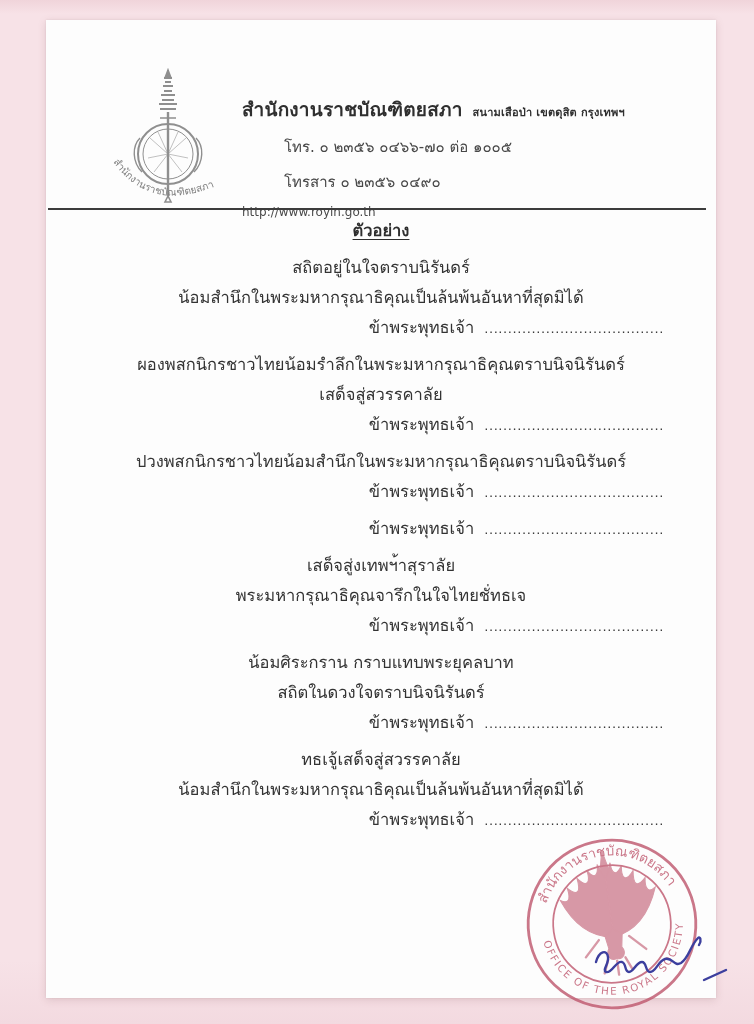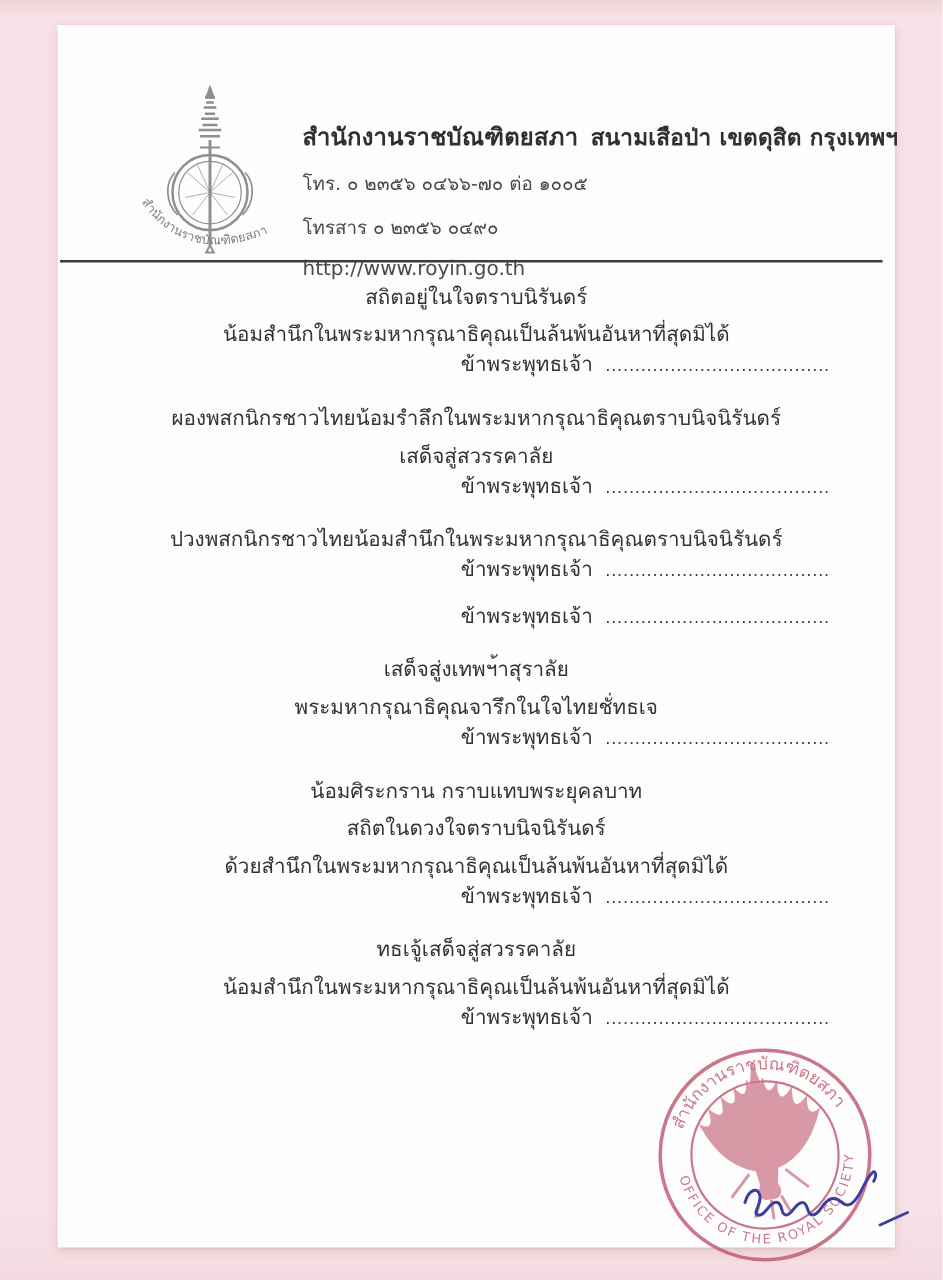--- a/index.html
+++ b/index.html
@@ -12,30 +12,30 @@
   .paper {
     position:absolute; left:46px; top:20px; width:670px; height:978px;
     background:#fdfdfd;
     box-shadow:0 2px 8px rgba(120,70,80,.18), 0 0 2px rgba(0,0,0,.08);
   }
   
   .letterhead { position:absolute; left:60px; top:48px; display:flex; }
   .emblem { width:122px; height:142px; flex:0 0 auto; }
   .head-text { margin-left:14px; padding-top:26px; color:#3b3b3b; }
   .org-line { font-size:19px; font-weight:bold; color:#2f2f2f; letter-spacing:.2px; white-space:nowrap; }
-  .org-loc  { font-size:18px; font-weight:600; margin-left:10px; }
-  .contact  { font-size:15px; color:#474747; margin-top:11px; }
-  .website  { font-size:16px; color:#4a4a4a; margin-top:11px; }
+  .org-loc  { font-size:11px; font-weight:600; margin-left:10px; }
+  .contact  { font-size:15px; color:#474747; margin-top:11px;margin-left:42px; }
+  .website  { font-size:12px; color:#4a4a4a; margin-top:11px; }
   .rule { position:absolute; left:2px; top:188px; width:658px; height:2px; background:#3c3c3c; }
   
   .content { position:absolute; left:0; top:196px; width:100%; }
   .line { height:30px; line-height:30px; font-size:16.5px; text-align:center; color:#333; }
   .title-line { font-weight:bold; text-decoration:underline; text-underline-offset:3px; color:#2e2e2e; }
   .section { margin-top:7px; }
-  .sig-row { height:30px; line-height:17px; width:max-content; margin:0 52px 0 auto; font-size:16.5px; color:#333; white-space:nowrap; }
+  .sig-row { height:30px; line-height:29px; width:max-content; margin:0 52px 0 auto; font-size:16.5px; color:#333; white-space:nowrap; }
   .sig-dots { font-size:13px; letter-spacing:.6px; color:#3a3a3a; margin-left:10px; }
   
   .stamp { position:absolute; left:468px; top:806px; width:196px; height:196px; transform:rotate(-8deg); opacity:.82; }
   .handwriting { position:absolute; left:540px; top:898px; width:150px; height:82px; }
 </style>
 </head>
 <body>
 
 <div class="paper">
 
@@ -66,20 +66,21 @@
       <div class="org-line"><span>สำนักงานราชบัณฑิตยสภา</span><span class="org-loc">สนามเสือป่า  เขตดุสิต กรุงเทพฯ</span></div>
       <div class="contact">โทร. ๐ ๒๓๕๖ ๐๔๖๖-๗๐ ต่อ ๑๐๐๕</div>
       <div class="contact">โทรสาร ๐ ๒๓๕๖ ๐๔๙๐</div>
       <div class="website">http://www.royin.go.th</div>
     </div>
   </div>
 
   <div class="rule"></div>
 
   <div class="content">
+    <div class="line title-line">ตัวอย่าง</div>
 
     <div class="section">
       <div class="line">สถิตอยู่ในใจตราบนิรันดร์</div>
       <div class="line">น้อมสำนึกในพระมหากรุณาธิคุณเป็นล้นพ้นอันหาที่สุดมิได้</div>
       <div class="sig-row"><span>ข้าพระพุทธเจ้า</span><span class="sig-dots">......................................</span></div>
     </div>
 
     <div class="section">
       <div class="line">ผองพสกนิกรชาวไทยน้อมรำลึกในพระมหากรุณาธิคุณตราบนิจนิรันดร์</div>
       <div class="line">เสด็จสู่สวรรคาลัย</div>
@@ -97,21 +98,20 @@
 
     <div class="section">
       <div class="line">เสด็จสู่งเทพฯ้าสุราลัย</div>
       <div class="line">พระมหากรุณาธิคุณจารึกในใจไทยชั่ทธเจ</div>
       <div class="sig-row"><span>ข้าพระพุทธเจ้า</span><span class="sig-dots">......................................</span></div>
     </div>
 
     <div class="section">
       <div class="line">น้อมศิระกราน กราบแทบพระยุคลบาท</div>
       <div class="line">สถิตในดวงใจตราบนิจนิรันดร์</div>
-      <div class="line">ด้วยสำนึกในพระมหากรุณาธิคุณเป็นล้นพ้นอันหาที่สุดมิได้</div>
       <div class="sig-row"><span>ข้าพระพุทธเจ้า</span><span class="sig-dots">......................................</span></div>
     </div>
 
     <div class="section">
       <div class="line">ทธเจู้เสด็จสู่สวรรคาลัย</div>
       <div class="line">น้อมสำนึกในพระมหากรุณาธิคุณเป็นล้นพ้นอันหาที่สุดมิได้</div>
       <div class="sig-row"><span>ข้าพระพุทธเจ้า</span><span class="sig-dots">......................................</span></div>
     </div>
   </div>
 

